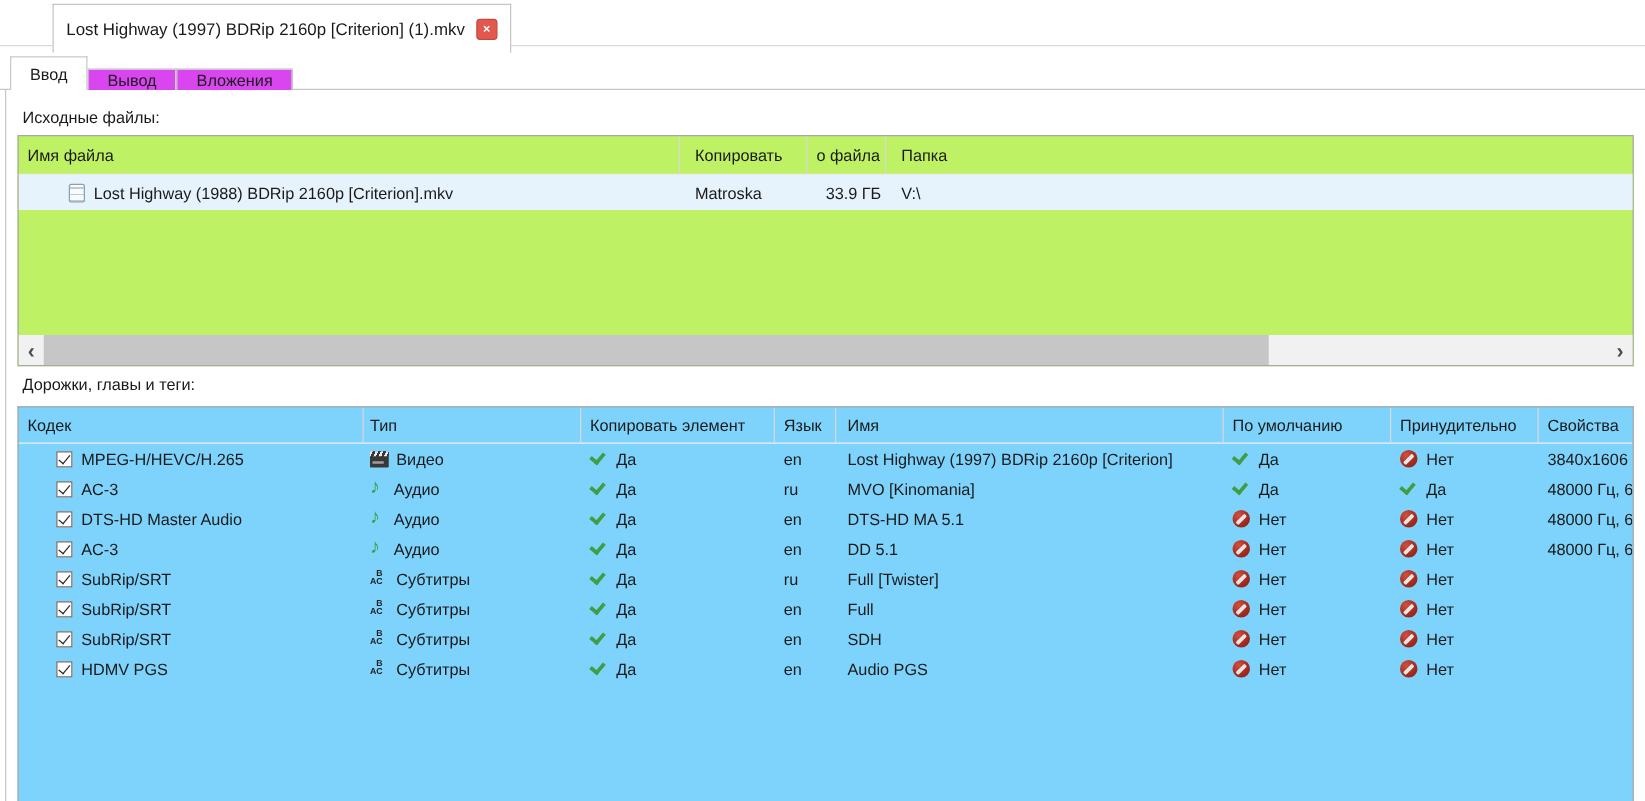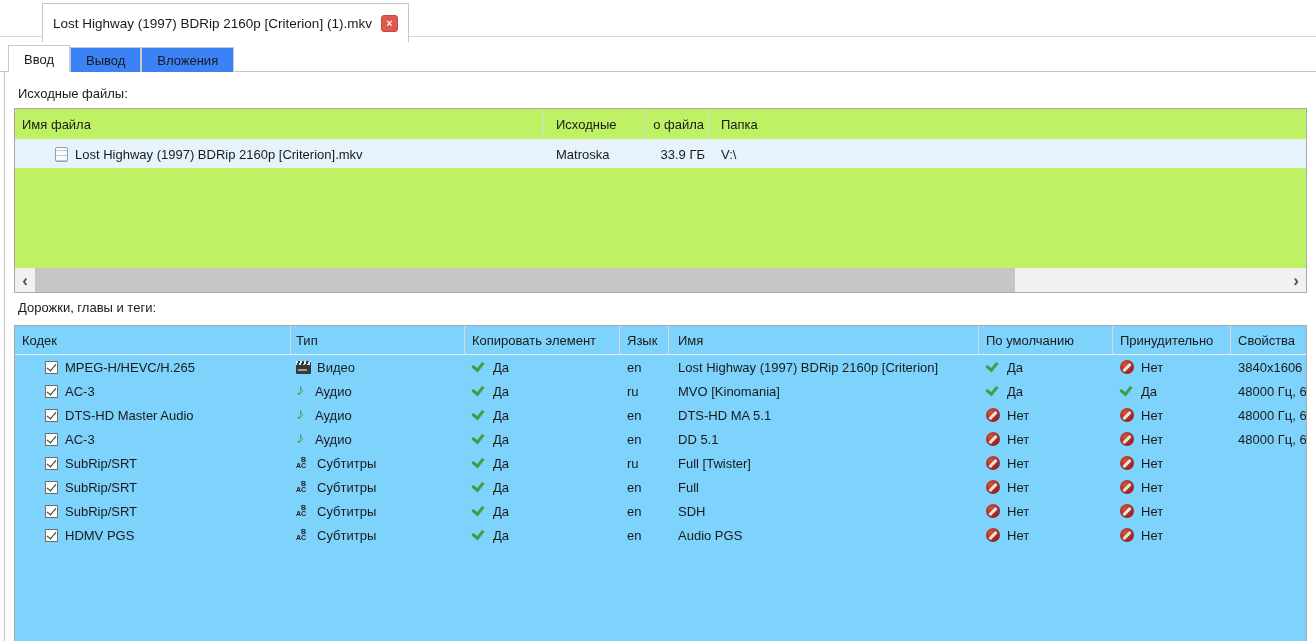--- a/index.html
+++ b/index.html
@@ -13,21 +13,21 @@
   .file-tab{position:absolute;left:2px;top:3px;height:32px;background:#fff;
     border:1px solid #c6c6c6;border-bottom:none;display:flex;align-items:center;
     padding:3px 10px;z-index:2;margin-left:40px;}
   .file-tab .tab-title{margin-right:9px;font-size:13.5px;}
   .close-btn{width:15px;height:15px;border-radius:3px;background:var(--close_button,#e1584e);
     border:1px solid #c34a40;color:#fff;font-size:10px;font-weight:bold;line-height:13px;
     display:flex;align-items:center;justify-content:center;cursor:default;}
   
   .tab-strip{position:absolute;top:45px;left:0;right:0;height:27px;border-bottom:1px solid #c6c6c6;display:flex;align-items:flex-end;padding-left:8px;box-sizing:border-box;}
   .tab{display:flex;align-items:center;padding:0 15px;border:1px solid #c9c9c9;border-bottom:none;
-    height:25px;margin-bottom:-1px;background:#3b82f6;box-sizing:border-box;}
+    height:17px;margin-bottom:-1px;background:#d946ef;box-sizing:border-box;}
   .tab.active{background:#fff;height:27px;z-index:2;}
   .pane-border{position:absolute;left:4px;top:72px;bottom:0;border-left:1px solid #c8c8c8;}
   
   .section-label{position:absolute;left:18px;font-size:13px;}
   .label-files{top:86px;}
   .label-tracks{top:300px;}
   
   .files-table{position:absolute;left:14px;top:108px;width:1293px;height:185px;
     border:1px solid #a8a8a8;box-sizing:border-box;background:#bef264;display:flex;flex-direction:column;}
   .f-grid{display:grid;grid-template-columns:529px 102px 63px 1fr;}
@@ -111,29 +111,29 @@
       <span>Вложения</span>
     </div>
 </div>
 <div class="pane-border"></div>
 
 <div class="section-label label-files">Исходные файлы:</div>
 
 <div class="files-table">
   <div class="ftable-header f-grid">
     <div>Имя файла</div>
-    <div>Исходные</div>
+    <div>Копировать</div>
     <div class="hsize">о файла</div>
     <div>Папка</div>
   </div>
   <div>
   <div class="file-row f-grid">
     <div class="fc1">
       <span class="doc-icon"></span>
-      <span>Lost Highway (1997) BDRip 2160p [Criterion].mkv</span>
+      <span>Lost Highway (1988) BDRip 2160p [Criterion].mkv</span>
     </div>
     <div>Matroska</div>
     <div class="fc3">33.9 ГБ</div>
     <div>V:\</div>
   </div>
 </div>
   <div class="f-filler"></div>
   <div class="hscrollbar">
     <span class="sb-arrow">‹</span>
     <div class="sb-track">

